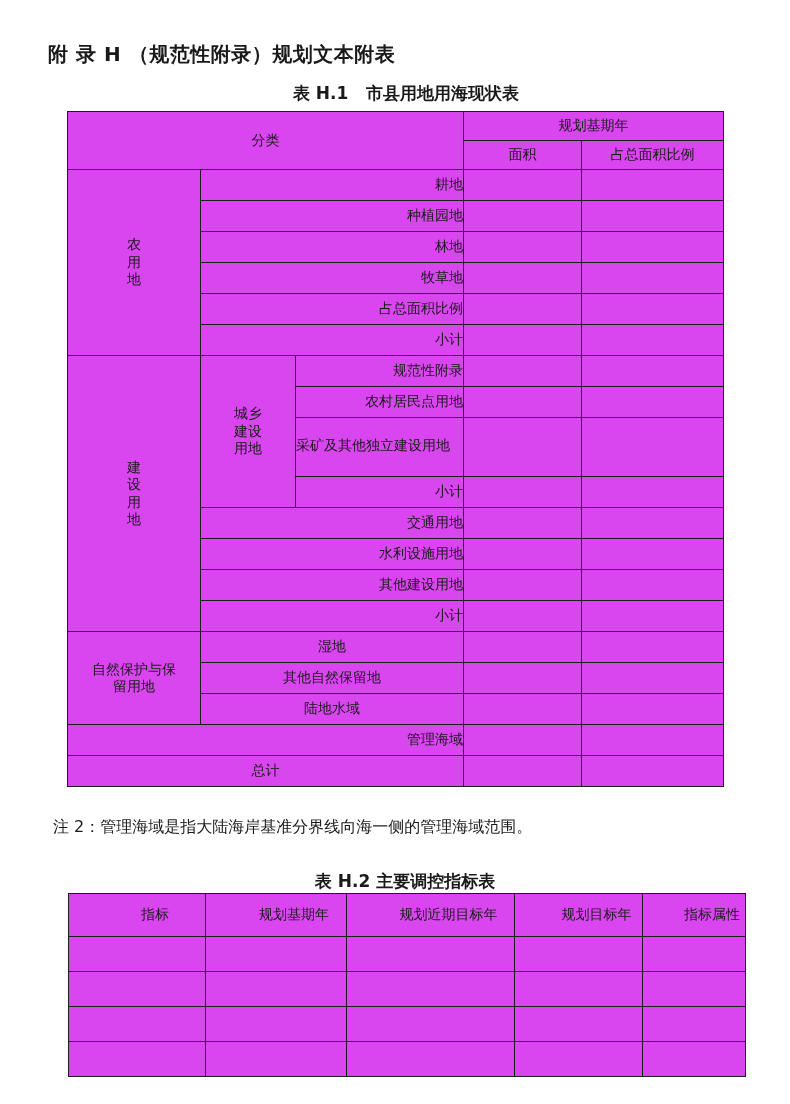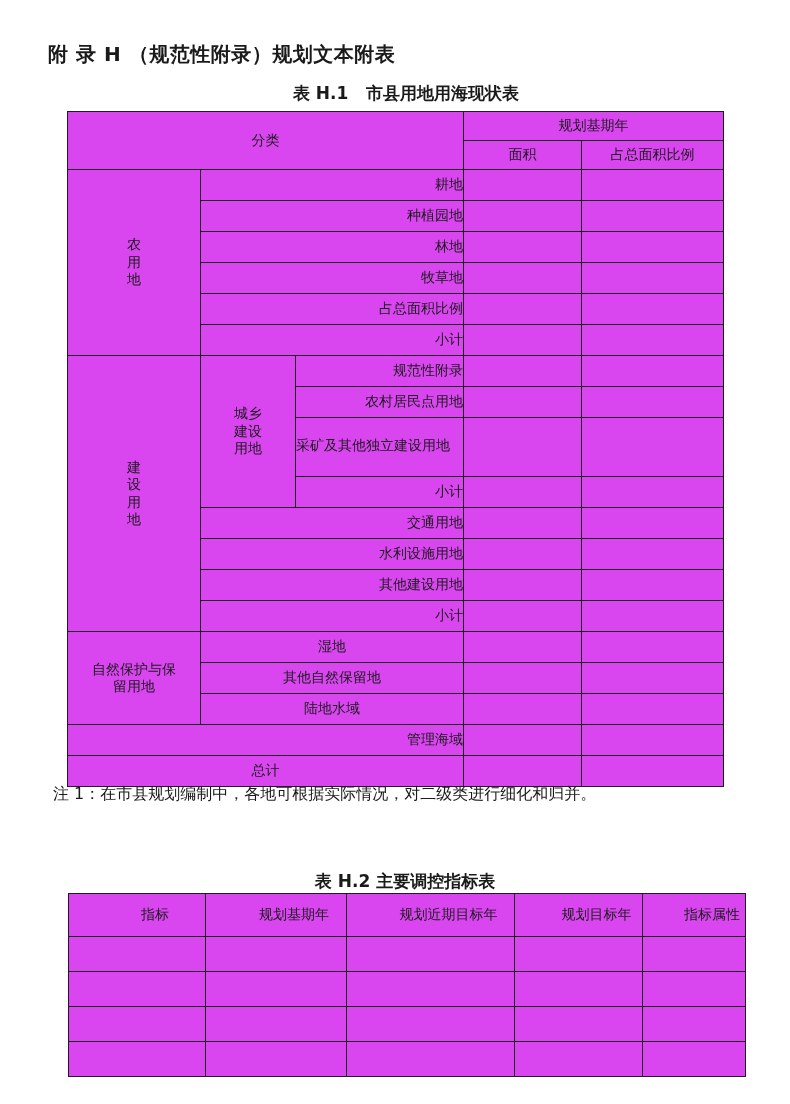--- a/index.html
+++ b/index.html
@@ -244,21 +244,21 @@
       </tr>
 
       <tr>
         <td colspan="3" class="cell-center" style="height:30px">总计</td>
         <td></td>
         <td></td>
       </tr>
     </tbody>
   </table>
 
-  <div class="note" id="note-1">注 1：在市县规划编制中，各地可根据实际情况，对二级类进行细化和归并。</div>
+  <div class="note" id="note-2">注 2：管理海域是指大陆海岸基准分界线向海一侧的管理海域范围。</div>
 
   <div class="table-caption" id="caption-h2">表 H.2 主要调控指标表</div>
 
   <table class="grid" id="table-h2">
     <colgroup>
       <col style="width:137px">
       <col style="width:141px">
       <col style="width:168px">
       <col style="width:128px">
       <col style="width:103px">

